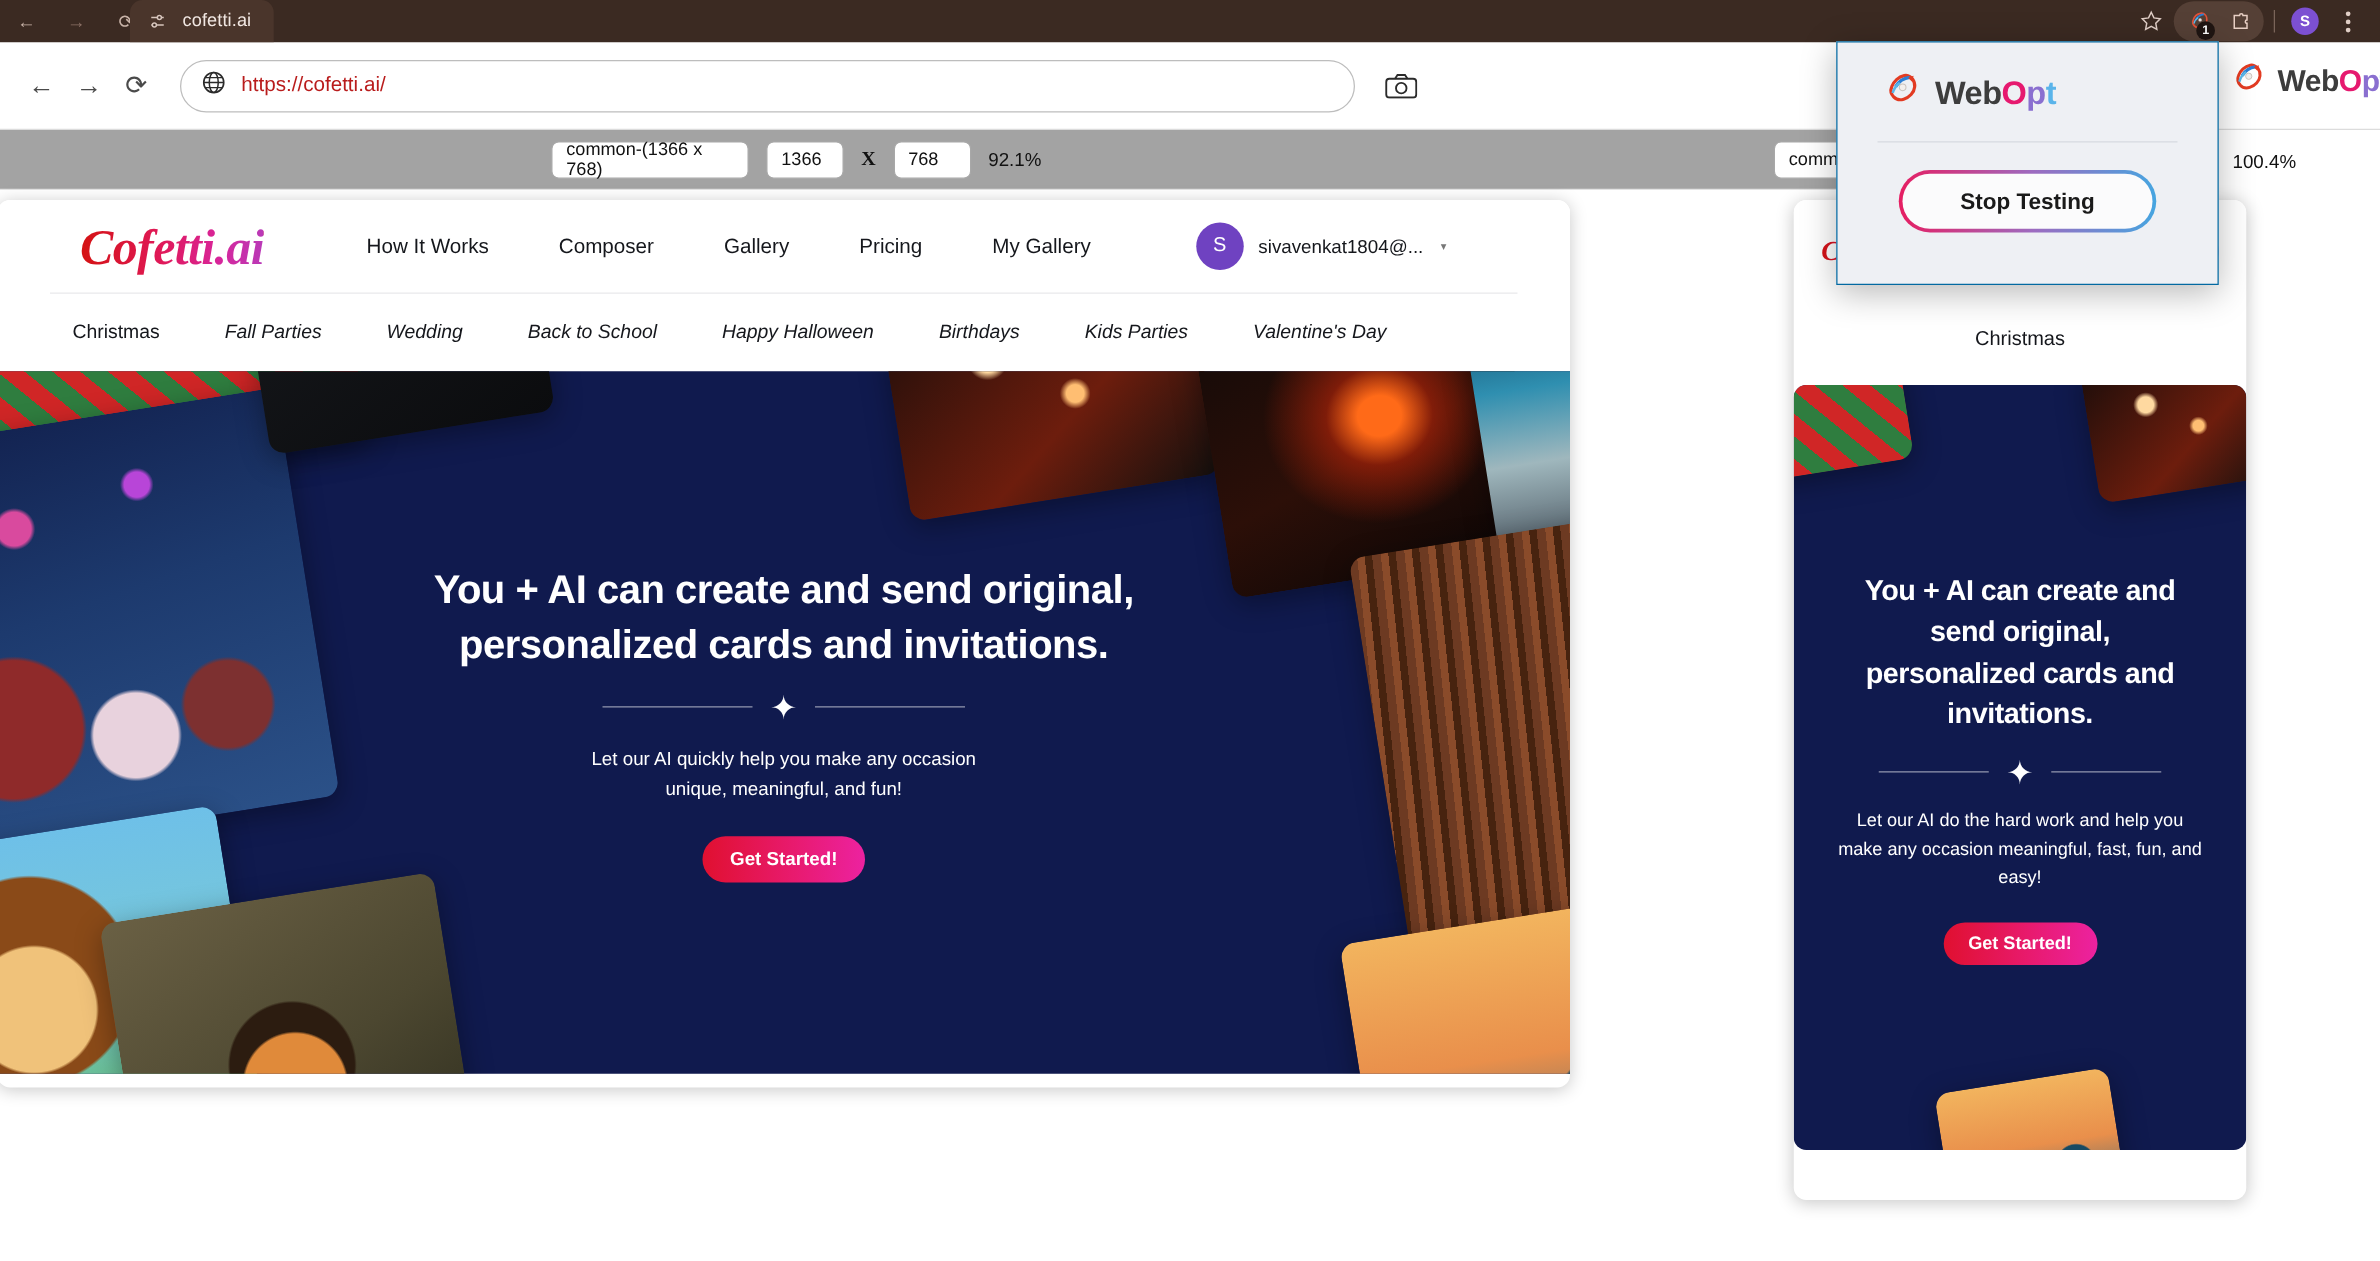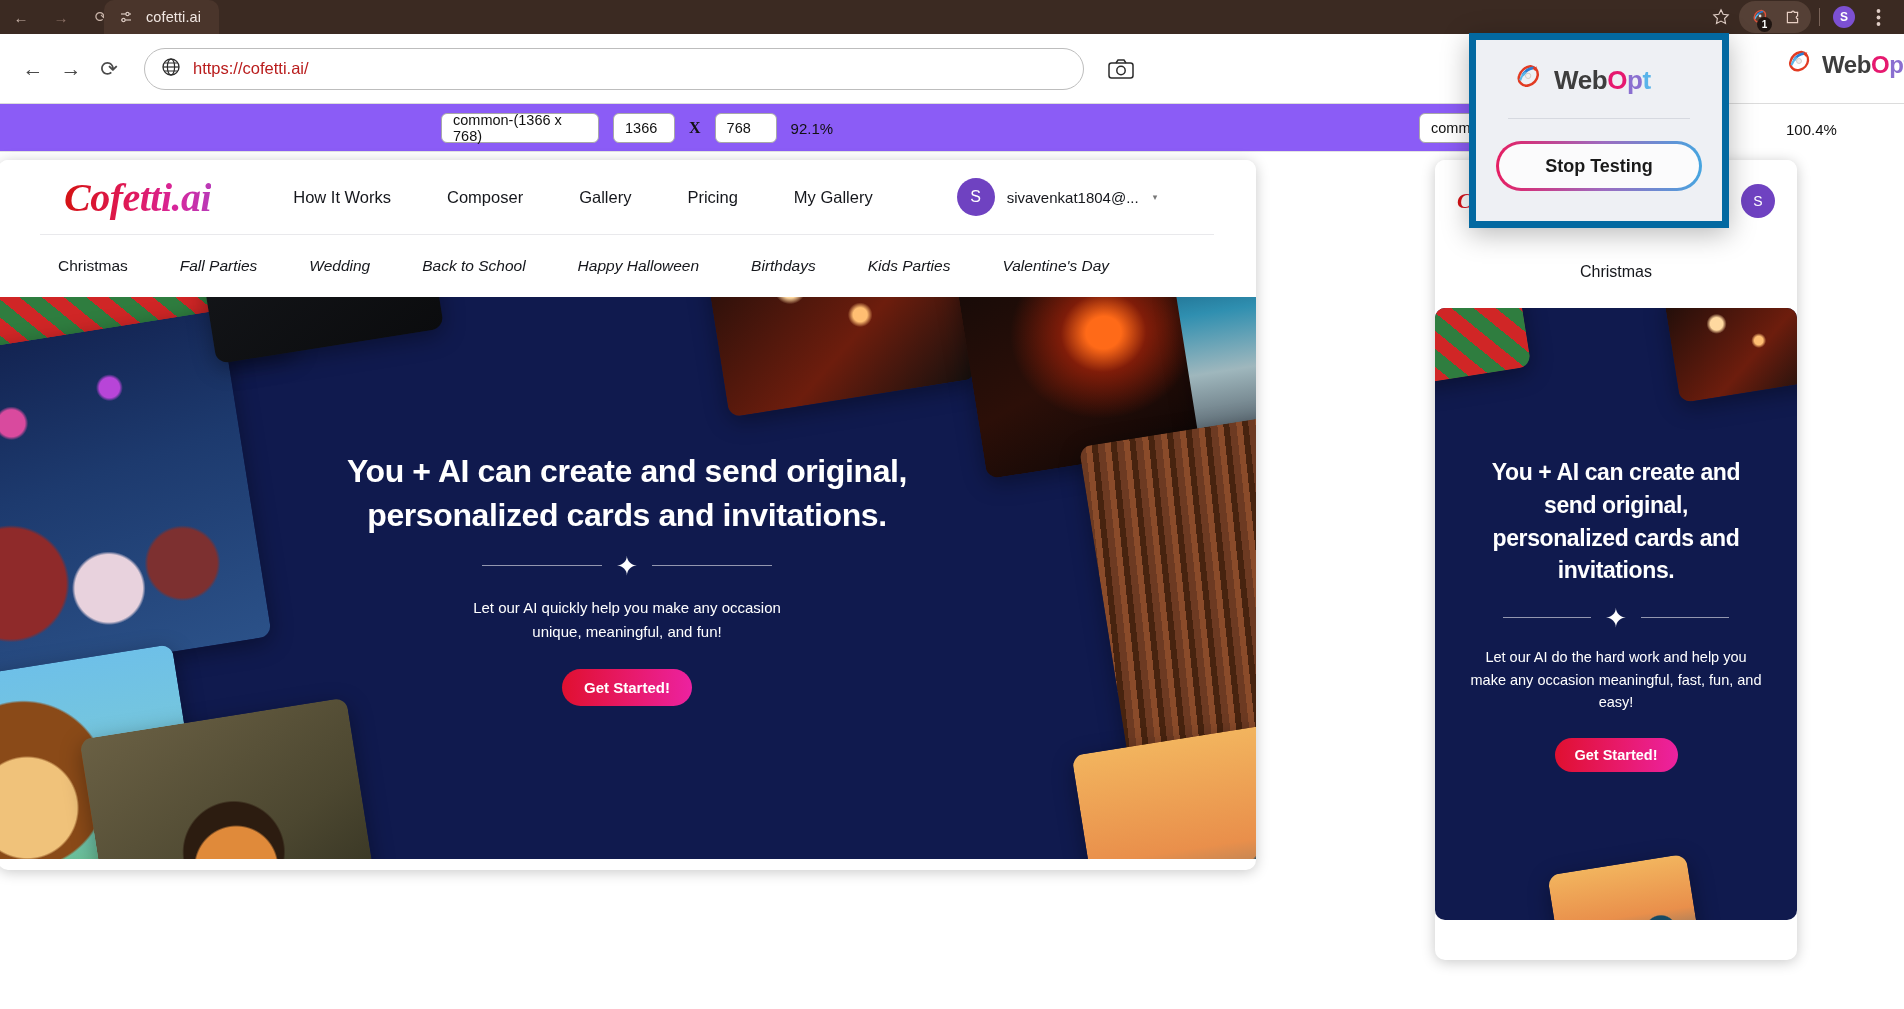--- a/index.html
+++ b/index.html
@@ -57,21 +57,21 @@
   .omnibox {
     margin-left: 16px; flex: 0 0 940px; height: 42px;
     border:1px solid #bdbdbd; border-radius:22px;
     display:flex; align-items:center; padding: 0 16px; gap: 12px; background:#fff;
   }
   .omni-url { font-size: 16.5px; color:#b91c1c; }
   .cam-btn { margin-left: 18px; width:38px; height:38px; display:flex; align-items:center; justify-content:center; color:#2b2b2b; }
 
   
   .sizebar {
-    position:absolute; left:0; top:104px; width:1668px; height:48px; background:#8b5cf6;
+    position:absolute; left:0; top:104px; width:1668px; height:48px; background:#a3a3a3;
     border-bottom:1px solid #e3e3e3;
   }
   .ctl-group { position:absolute; display:flex; align-items:center; gap:14px; }
   .ctl-group.left { left: 441px; top: 9px; }
   .ctl-group.right { left: 1419px; top: 9px; }
   .sel-box {
     height:30px; border:1px solid #a8a8a8; border-radius:6px; background:#fff;
     display:flex; align-items:center; padding: 0 11px; font-size:14.5px; color:#111;
   }
   .sel-box.w1 { width: 158px; }
@@ -183,22 +183,22 @@
   .mobile .cat { font-size:16px; font-weight:500; }
   .mobile .hero { height: 612px; border-radius:10px; }
   .mobile .h1 { font-size: 23px; max-width: 280px; line-height:1.42; }
   .mobile .divider { margin-top: 30px; }
   .mobile .dline { width: 88px; }
   .mobile .sub { font-size: 14.5px; margin-top: 28px; max-width: 292px; }
   .mobile .cta { font-size:14.5px; padding: 9px 20px; margin-top: 24px; }
 
   
   .ext-popup {
-    position:absolute; left: 1469px; top: 33px; width: 260px; height: 195px;
-    background:#eef0f4; border:7px solid #0369a1;
+    position:absolute; left: 1469px; top: 33px; width: 306px; height: 195px;
+    background:#eef0f4; border:1px solid #0369a1;
     box-shadow: 0 6px 26px rgba(0,0,0,.28); z-index: 50;
   }
   .ext-logo-row { display:flex; align-items:center; gap:12px; padding: 22px 0 0 34px; }
   .wo-text { font-size: 26px; font-weight:700; letter-spacing:-.4px; }
   .wo-web { color:#3d3d3d; } .wo-o { color:#e6196f; } .wo-p { color:#8a6fd0; } .wo-t { color:#5ab4ea; }
   .ext-div { height:1px; background:#d6d9e0; margin: 20px 32px 0 32px; }
   .stop-wrap { display:flex; justify-content:center; margin-top: 22px; }
   .stop-btn {
     position:relative; width:206px; height:50px; border-radius:25px; cursor:pointer;
     background: linear-gradient(90deg,#e61e62 0%, #9d6bc0 52%, #46a5e0 100%);

